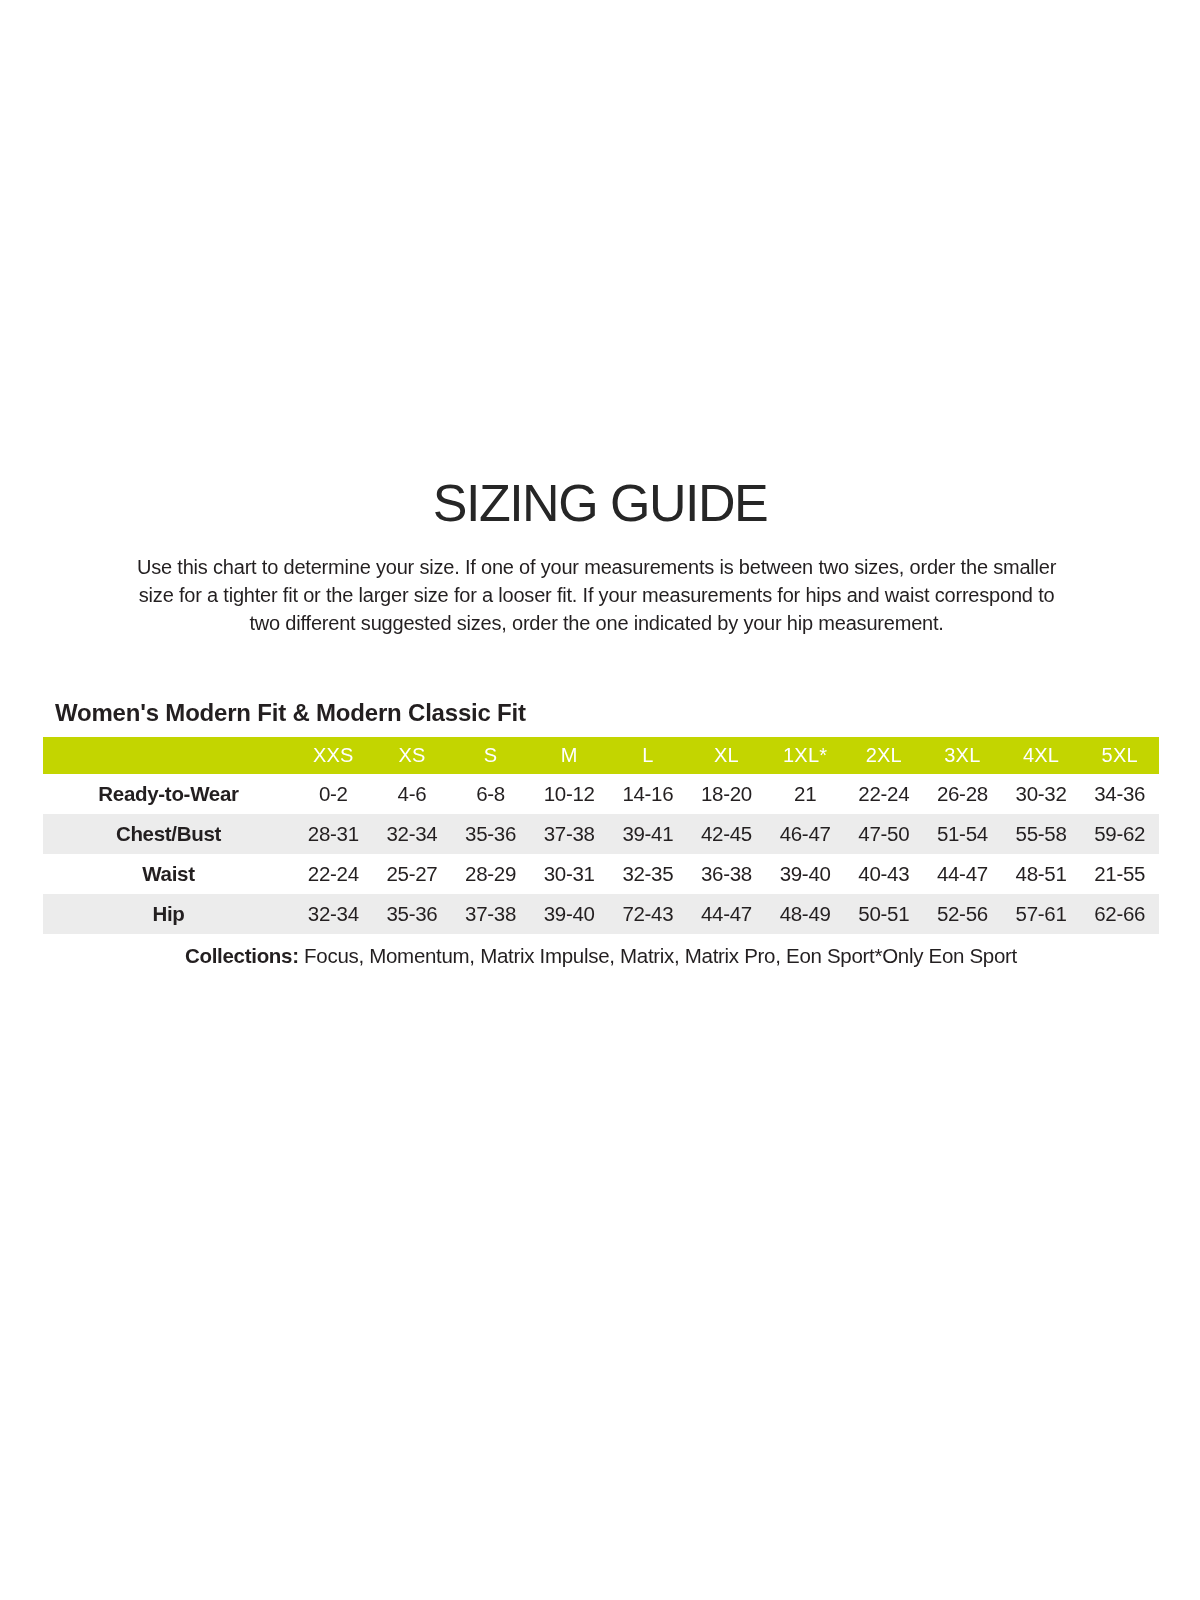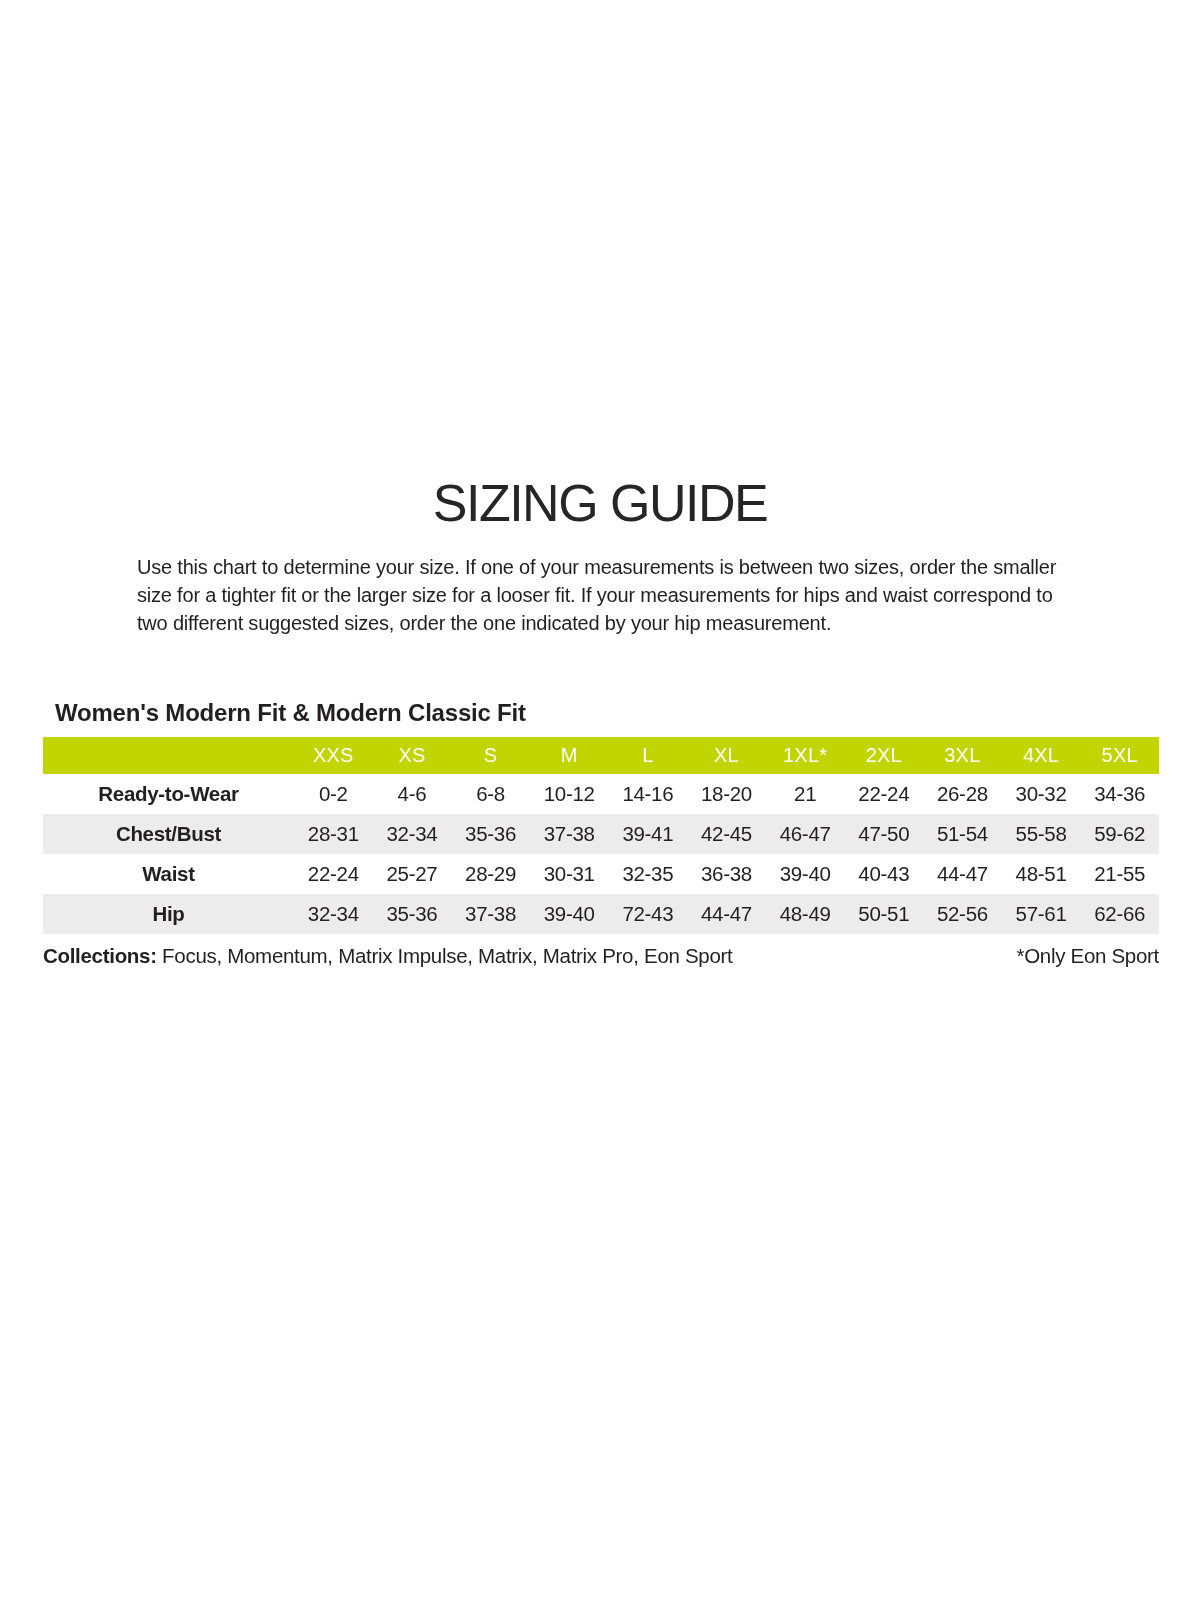--- a/index.html
+++ b/index.html
@@ -9,21 +9,21 @@
     font-family:"Liberation Sans", sans-serif; color:#231f20; overflow:hidden;text-decoration:underline;
   }
   .title {
     position:absolute; top:473px; left:0; width:1200px; text-align:center;
     font-size:52px; font-weight:400; letter-spacing:-1.5px; color:#262626;
   }
   .intro {
     position:absolute; top:553px; left:137px;
     font-size:20px; line-height:28px; letter-spacing:-0.2px;
   }
-  .intro .line { white-space:nowrap; }
+  .intro .line { white-space:nowrap;text-align:center; }
   .section-heading {
     position:absolute; top:699px; left:55px;
     font-size:24px; font-weight:700; letter-spacing:-0.2px;
   }
   .size-table { position:absolute; top:737px; left:43px; width:1116px; }
   .thead {
     display:grid; grid-template-columns:251px repeat(11, 1fr);
     height:37px; background:#c3d500;
   }
   .thead .cell {
@@ -32,21 +32,21 @@
   }
   .trow { display:grid; grid-template-columns:251px repeat(11, 1fr); height:40px; background:#ffffff; }
   .trow.alt { background:#ececec; }
   .trow .cell {
     display:flex; align-items:center; justify-content:center;
     font-size:20.5px; letter-spacing:-0.3px;
   }
   .trow .cell.label { font-weight:700; }
   .collections {
     position:absolute; top:944px; left:43px; width:1116px;
-    display:flex; justify-content:space-between; align-items:baseline;
+    display:flex; justify-content:center; align-items:baseline;
     font-size:20.5px; letter-spacing:-0.3px;
   }
   .collections .lbl { font-weight:700; }
 </style>
 </head>
 <body>
 
 <div class="page">
 
   <div class="title">SIZING GUIDE</div>

